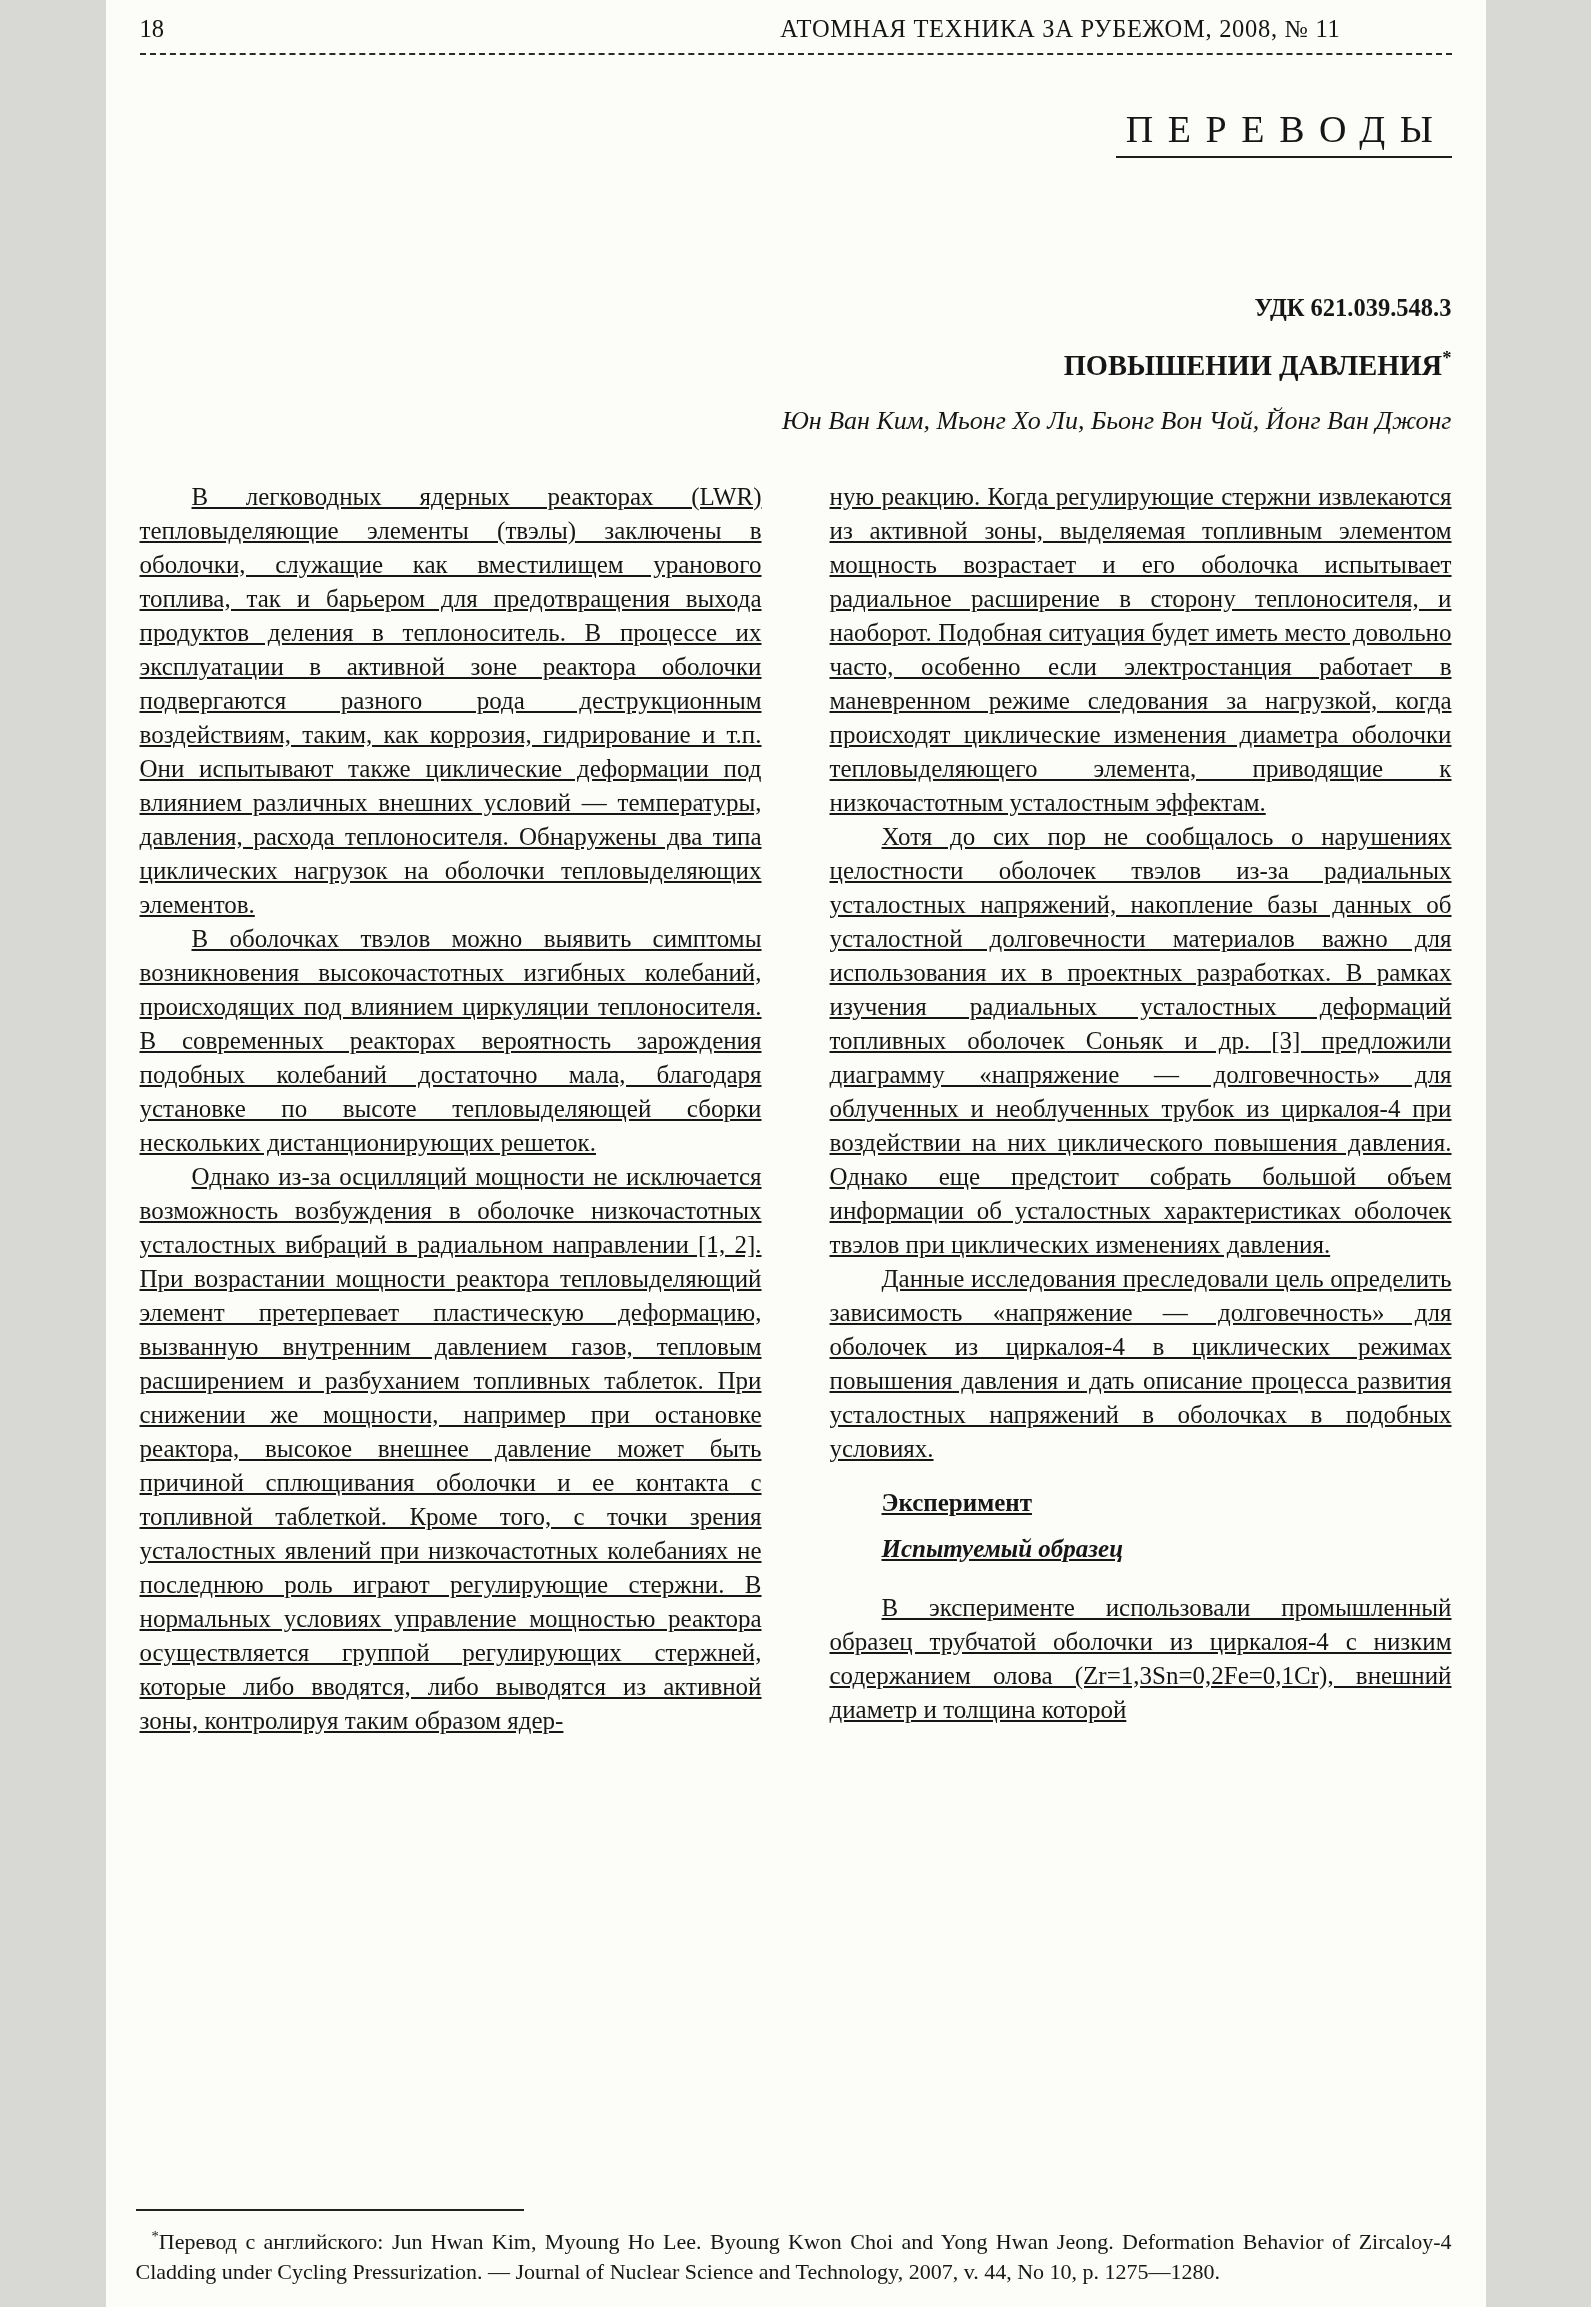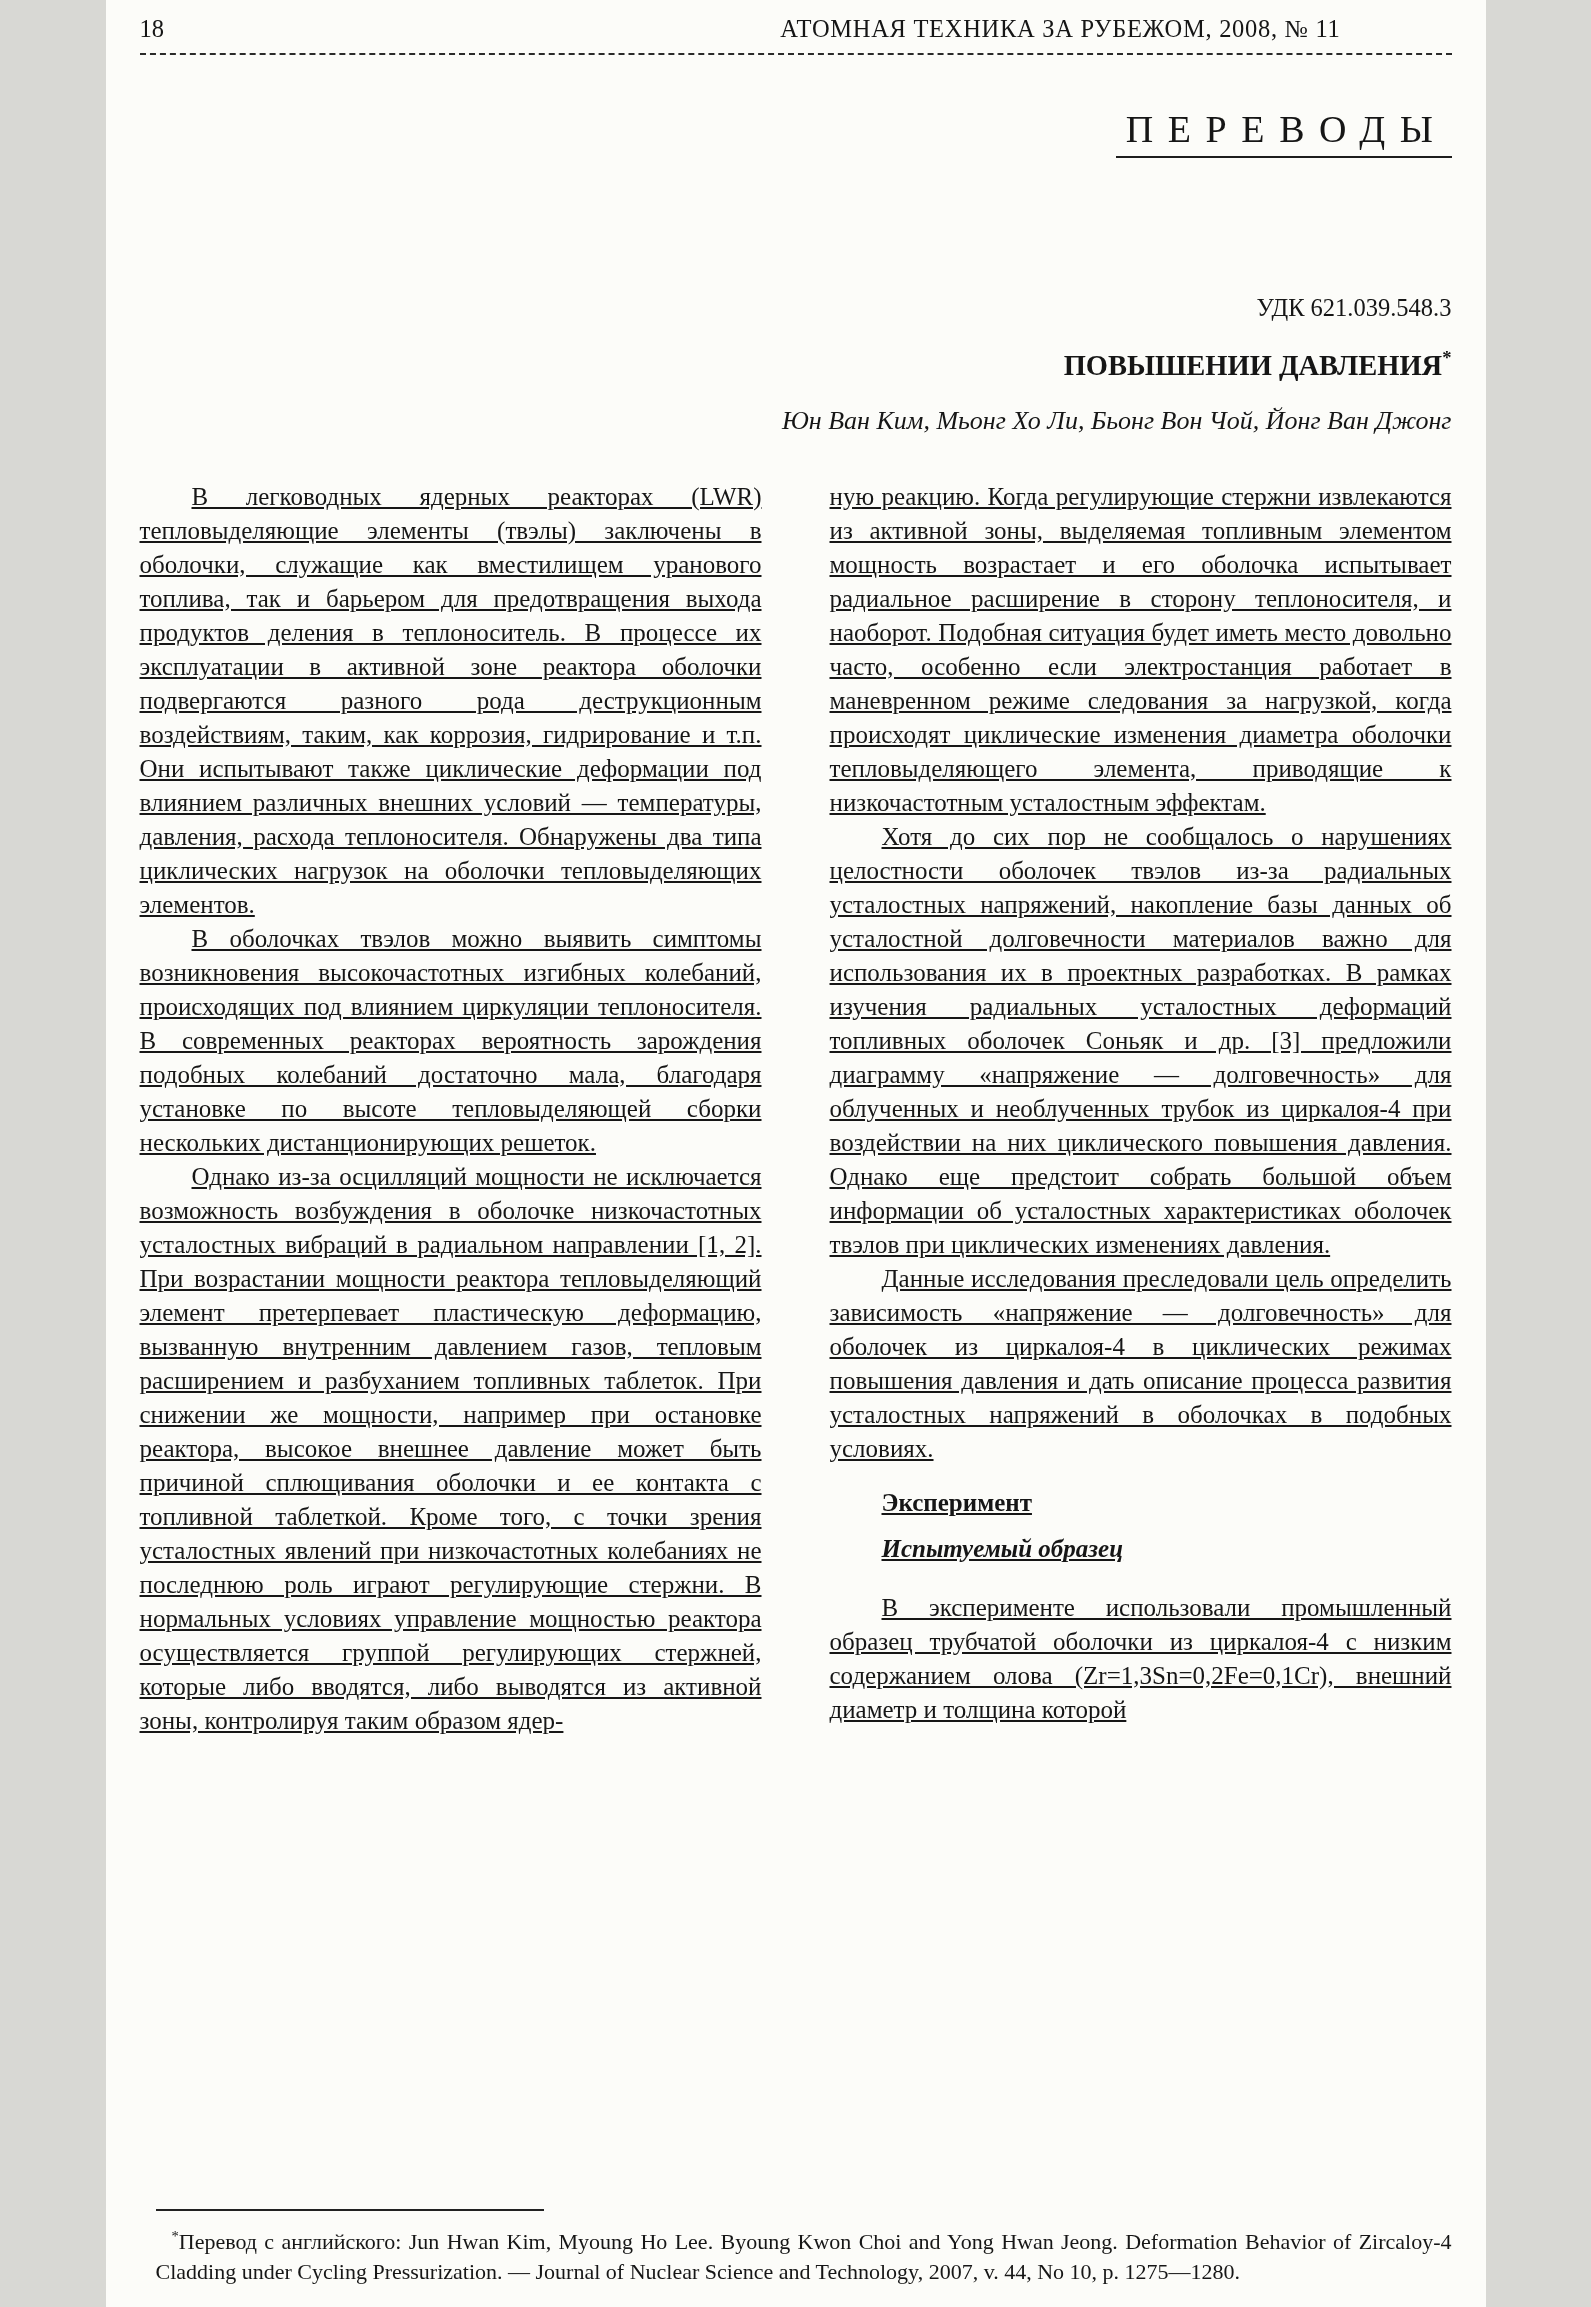--- a/index.html
+++ b/index.html
@@ -37,21 +37,21 @@
     font-size: 38px;
     letter-spacing: 14.6px;
     border-bottom: 2.7px solid #1d1d1d;
     padding: 0 4px 5.3px 9.3px;
   }
 
   
   .udc {
     margin-top: 136px;
     text-align: right;
-    font-weight: normal;
+    font-weight: bold;
     font-size: 24.5px;
   }
   .article-title {
     margin-top: 14.6px;
     text-align: right;
     font-weight: bold;
     font-size: 28.5px;
     line-height: 41px;
   }
   .article-title sup { font-size: 18.6px; }
@@ -87,21 +87,21 @@
     font-style: italic;
     font-size: 25px;
     text-indent: 52px;
     text-align: left;
     margin: 12px 0 25px 0;
   }
 
   
   .footnote-block {
     position: absolute;
-    left: 50px;
+    left: 30px;
     right: 34px;
     bottom: 20px;
     background: #fcfcf9;
   }
   .footnote-rule {
     width: 388px;
     border-top: 2px solid #222;
     margin-bottom: 9.3px;
   }
   .footnote {

